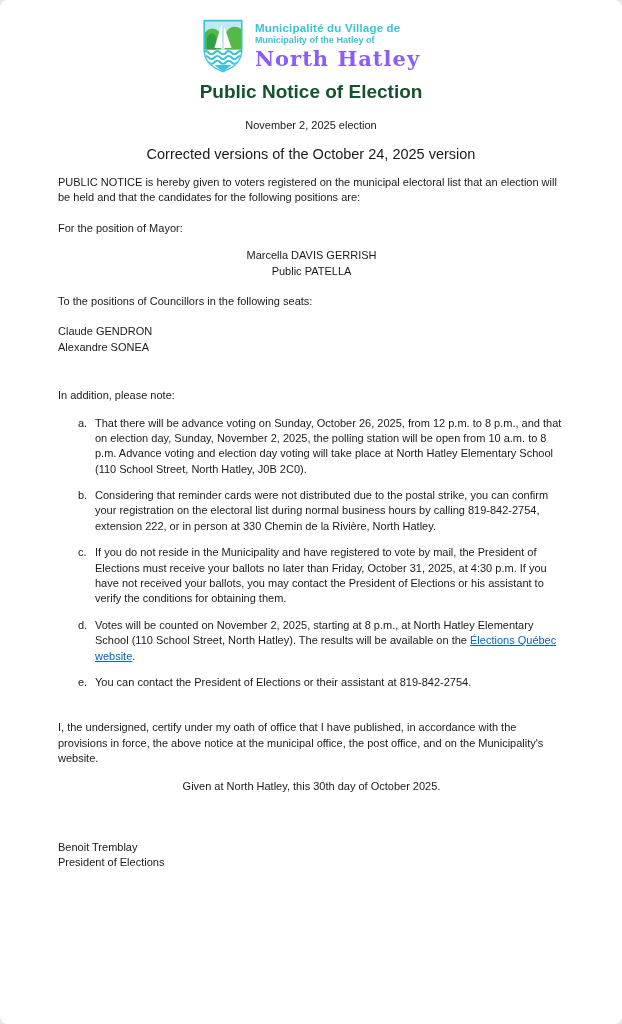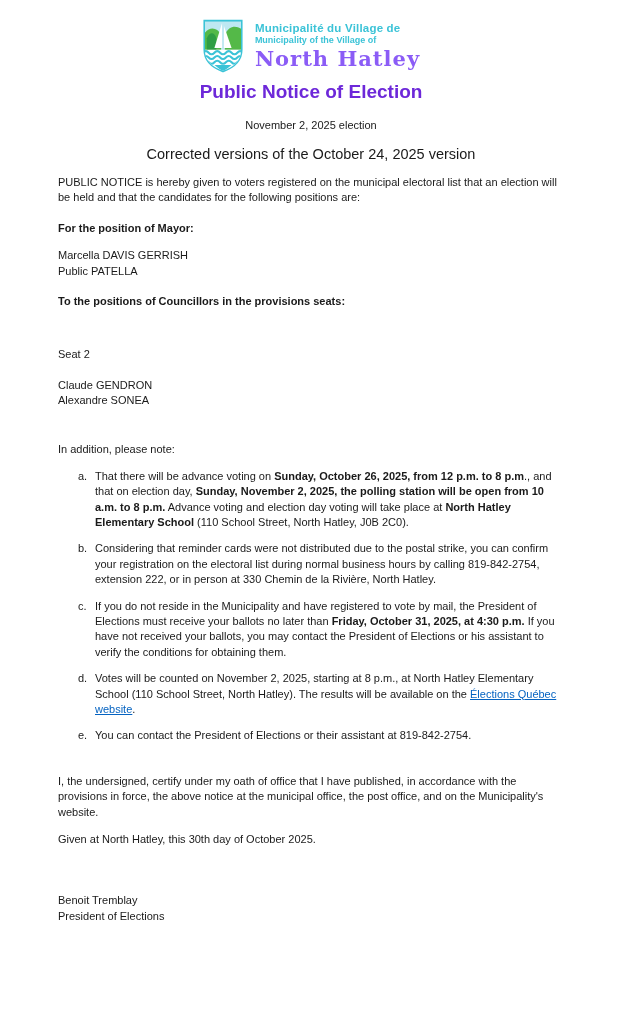--- a/index.html
+++ b/index.html
@@ -5,44 +5,45 @@
   * { margin: 0; padding: 0; box-sizing: border-box; }
   html, body { background: #e8e8e8; }
   .page {
     width: 622px; height: 1024px;
     margin: 0 auto;
     background: #ffffff;
     position: relative;
     font-family: "Liberation Sans", sans-serif;
     color: #1a1a1a;
     overflow: hidden;
+    border-radius: 8px;
   }
   
   .logo-row {
     display: flex; justify-content: center; align-items: flex-start;
     gap: 11px; padding-top: 18px;
   }
   .crest { display: block; }
   .logo-text { text-align: left; padding-top: 4px; }
   .org-fr  { color: #3bc3d7; font-size: 11.5px; font-weight: bold; letter-spacing: 0.2px; }
   .org-en  { color: #3bc3d7; font-size: 9px; font-weight: bold; margin-top: 1px; }
   .org-name {
     color: #8b5cf6; font-size: 21px; font-weight: bold;
     font-family: "DejaVu Serif", serif;
     margin-top: 1px; letter-spacing: 1px;
   }
   
-  .doc-title { text-align: center; font-size: 19px; font-weight: bold; margin-top: 7px; color: #6d28d9; }
+  .doc-title { text-align: center; font-size: 19px; font-weight: bold; margin-top: 7px; color: #14532d; }
   .date-line { text-align: center; font-size: 11px; margin-top: 16px; }
   .version-note { text-align: center; font-size: 14.5px; margin-top: 15px; }
   
   .content { margin: 13px 57px 0 58px; font-size: 11px; line-height: 1.4; }
   .content p { margin: 0; }
-  .b { font-weight: bold; }
-  .mt-sm { margin-top: 12px !important; }
+  .b { font-weight: normal; }
+  .mt-sm { margin-top: 12px !important; text-align: center; }
   .mt-md { margin-top: 15px !important; }
   .mt-seat { margin-top: 38px !important; }
   .mt-lg { margin-top: 33px !important; }
   .mt-cert { margin-top: 30px !important; }
   .mt-sig { margin-top: 46px !important; }
   
   .note-list { list-style: none; margin-top: 12px; }
   .note-list li { display: flex; margin-top: 11px; }
   .note-list li:first-child { margin-top: 0; }
   .note-list .marker { width: 17px; flex: 0 0 17px; margin-left: 20px; }
@@ -76,43 +77,42 @@
         <polygon points="23,8 31,31 23,31" fill="#ffffff"></polygon>
         <rect x="3" y="33" width="38" height="22" fill="#ffffff"></rect>
         <path d="M1,36 q3,-3.2 6,0 t6,0 t6,0 t6,0 t6,0 t6,0 t6,0" stroke="#3bc3d7" stroke-width="2.2" fill="none"></path>
         <path d="M1,41 q3,-3.2 6,0 t6,0 t6,0 t6,0 t6,0 t6,0 t6,0" stroke="#3bc3d7" stroke-width="2.2" fill="none"></path>
         <path d="M1,46 q3,-3.2 6,0 t6,0 t6,0 t6,0 t6,0 t6,0 t6,0" stroke="#3bc3d7" stroke-width="2.2" fill="none"></path>
         <path d="M13,49 L31,49 L22,56 Z" fill="#3bc3d7"></path>
       </g>
     </svg>
     <div class="logo-text">
       <div class="org-fr">Municipalité du Village de</div>
-      <div class="org-en">Municipality of the Village of</div>
+      <div class="org-en">Municipality of the Hatley of</div>
       <div class="org-name">North Hatley</div>
     </div>
   </div>
 
   <h1 class="doc-title">Public Notice of Election</h1>
   <p class="date-line">November 2, 2025 election</p>
   <p class="version-note">Corrected versions of the October 24, 2025 version</p>
 
   <div class="content">
 
     <p>PUBLIC NOTICE is hereby given to voters registered on the municipal electoral list that an election will be held and that the candidates for the following positions are:</p>
 
     <p class="b mt-md">For the position of Mayor:</p>
 
     <p class="mt-sm">
       <span>Marcella DAVIS GERRISH</span><br>
       <span>Public PATELLA</span>
     </p>
 
-    <p class="b mt-md">To the positions of Councillors in the provisions seats:</p>
+    <p class="b mt-md">To the positions of Councillors in the following seats:</p>
 
-    <p class="mt-seat">Seat 2</p>
 
     <p class="mt-md">
       <span>Claude GENDRON</span><br>
       <span>Alexandre SONEA</span>
     </p>
 
     <p class="mt-lg">In addition, please note:</p>
 
     <ul class="note-list">
       <li>

